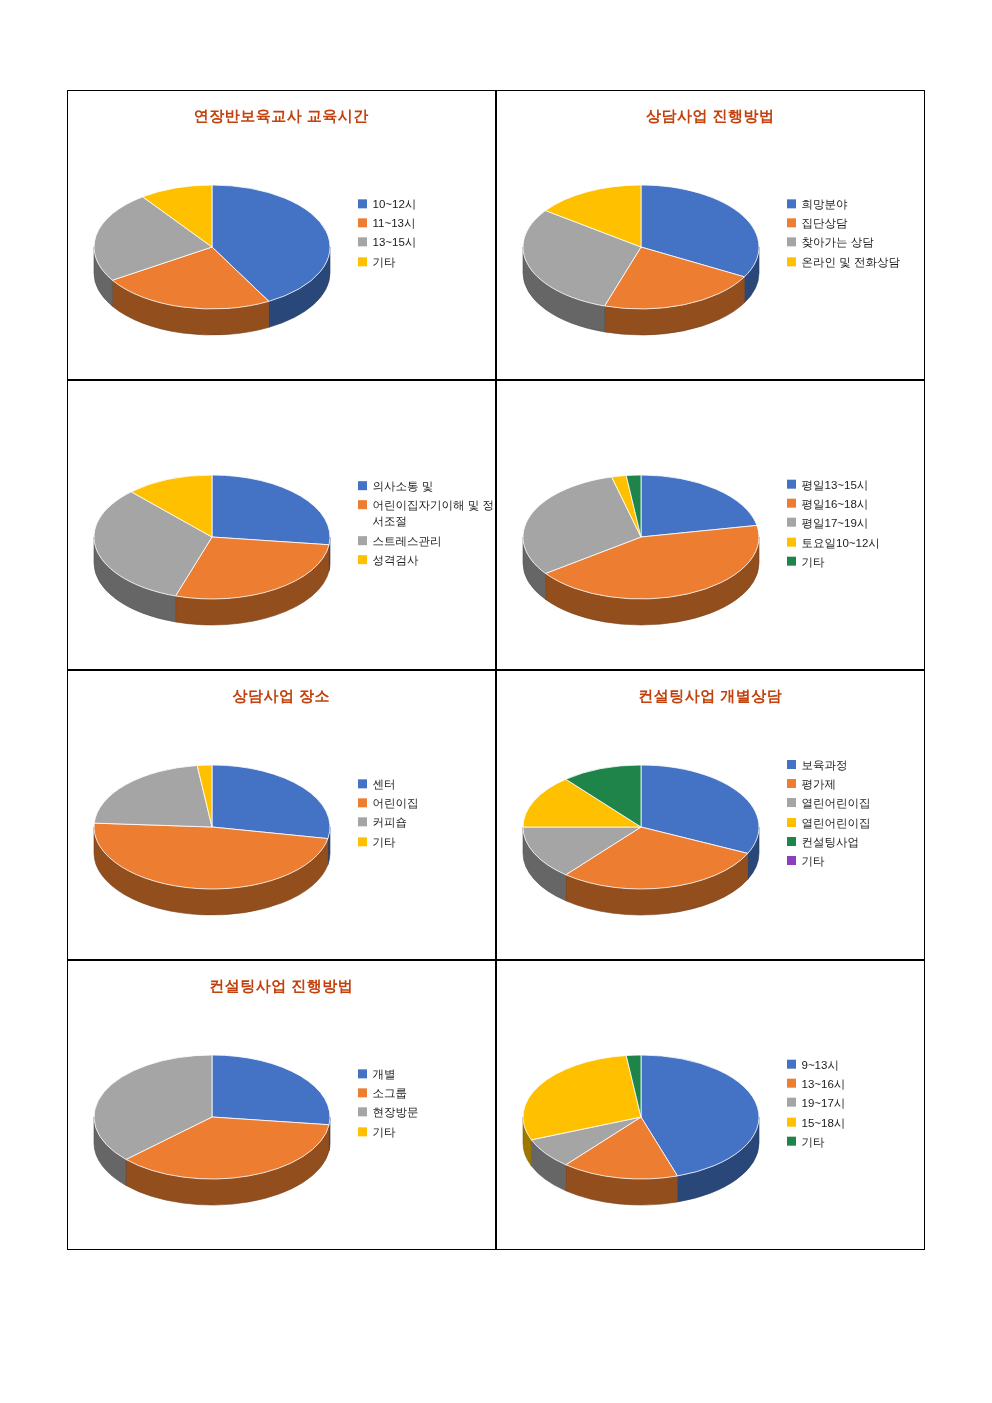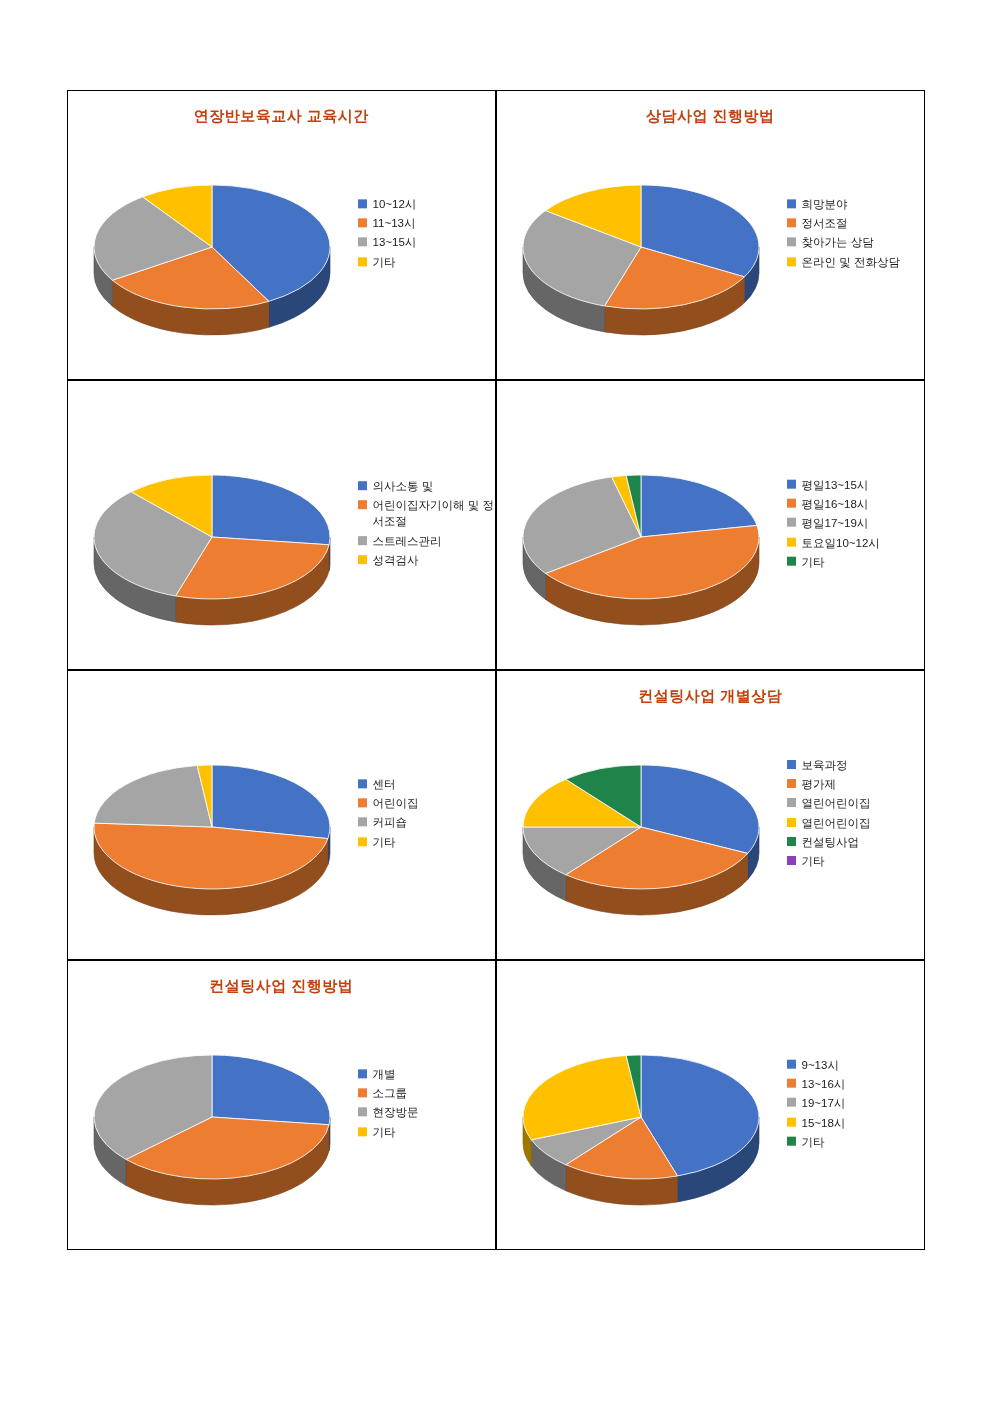--- a/index.html
+++ b/index.html
@@ -121,21 +121,21 @@
           <path d="M 130 108 L 34.535994663756185 71.55731435786667 A 118 62 0 0 1 129.99999999999997 46 Z" fill="#FFC000" stroke="#ffffff" stroke-width="0.8"></path>
         </svg>
       </div>
     <div class="legend">
         <div class="legend-item">
           <span class="swatch" style="background: rgb(68, 114, 196);"></span>
           <span class="legend-label">희망분야</span>
         </div>
         <div class="legend-item">
           <span class="swatch" style="background: rgb(237, 125, 49);"></span>
-          <span class="legend-label">정서조절</span>
+          <span class="legend-label">집단상담</span>
         </div>
         <div class="legend-item">
           <span class="swatch" style="background: rgb(165, 165, 165);"></span>
           <span class="legend-label">찾아가는 상담</span>
         </div>
         <div class="legend-item">
           <span class="swatch" style="background: rgb(255, 192, 0);"></span>
           <span class="legend-label">온라인 및 전화상담</span>
         </div>
       </div>
@@ -200,20 +200,21 @@
           <span class="swatch" style="background: rgb(255, 192, 0);"></span>
           <span class="legend-label">토요일10~12시</span>
         </div>
         <div class="legend-item">
           <span class="swatch" style="background: rgb(30, 132, 73);"></span>
           <span class="legend-label">기타</span>
         </div>
       </div>
   </div>
   <div class="cell">
+    <div class="chart-title">상담사업 장소</div>
     <div class="pie-wrap">
         <svg width="260" height="210" viewBox="0 0 260 210">
           <path d="M 248 108 A 118 62 0 0 1 245.90989558598525 119.61764150431495 L 245.90989558598525 145.61764150431495 A 118 62 0 0 0 248 134 Z" fill="rgb(42,71,122)" stroke="rgb(34,57,98)" stroke-width="0.6"></path>
           <path d="M 245.90989558598525 119.61764150431495 A 118 62 0 0 1 12 108.00000000000001 L 12 134 A 118 62 0 0 0 245.90989558598525 145.61764150431495 Z" fill="rgb(147,78,30)" stroke="rgb(119,63,25)" stroke-width="0.6"></path>
           <path d="M 130 108 L 130 46 A 118 62 0 0 1 245.90989558598525 119.61764150431495 Z" fill="#4472C4" stroke="#ffffff" stroke-width="0.8"></path>
           <path d="M 130 108 L 245.90989558598525 119.61764150431495 A 118 62 0 0 1 12.232846045463958 104.10698778918257 Z" fill="#ED7D31" stroke="#ffffff" stroke-width="0.8"></path>
           <path d="M 130 108 L 12.232846045463958 104.10698778918257 A 118 62 0 0 1 115.21067843941206 46.48888851850238 Z" fill="#A5A5A5" stroke="#ffffff" stroke-width="0.8"></path>
           <path d="M 130 108 L 115.21067843941206 46.48888851850238 A 118 62 0 0 1 129.99999999999997 46 Z" fill="#FFC000" stroke="#ffffff" stroke-width="0.8"></path>
         </svg>
       </div>

